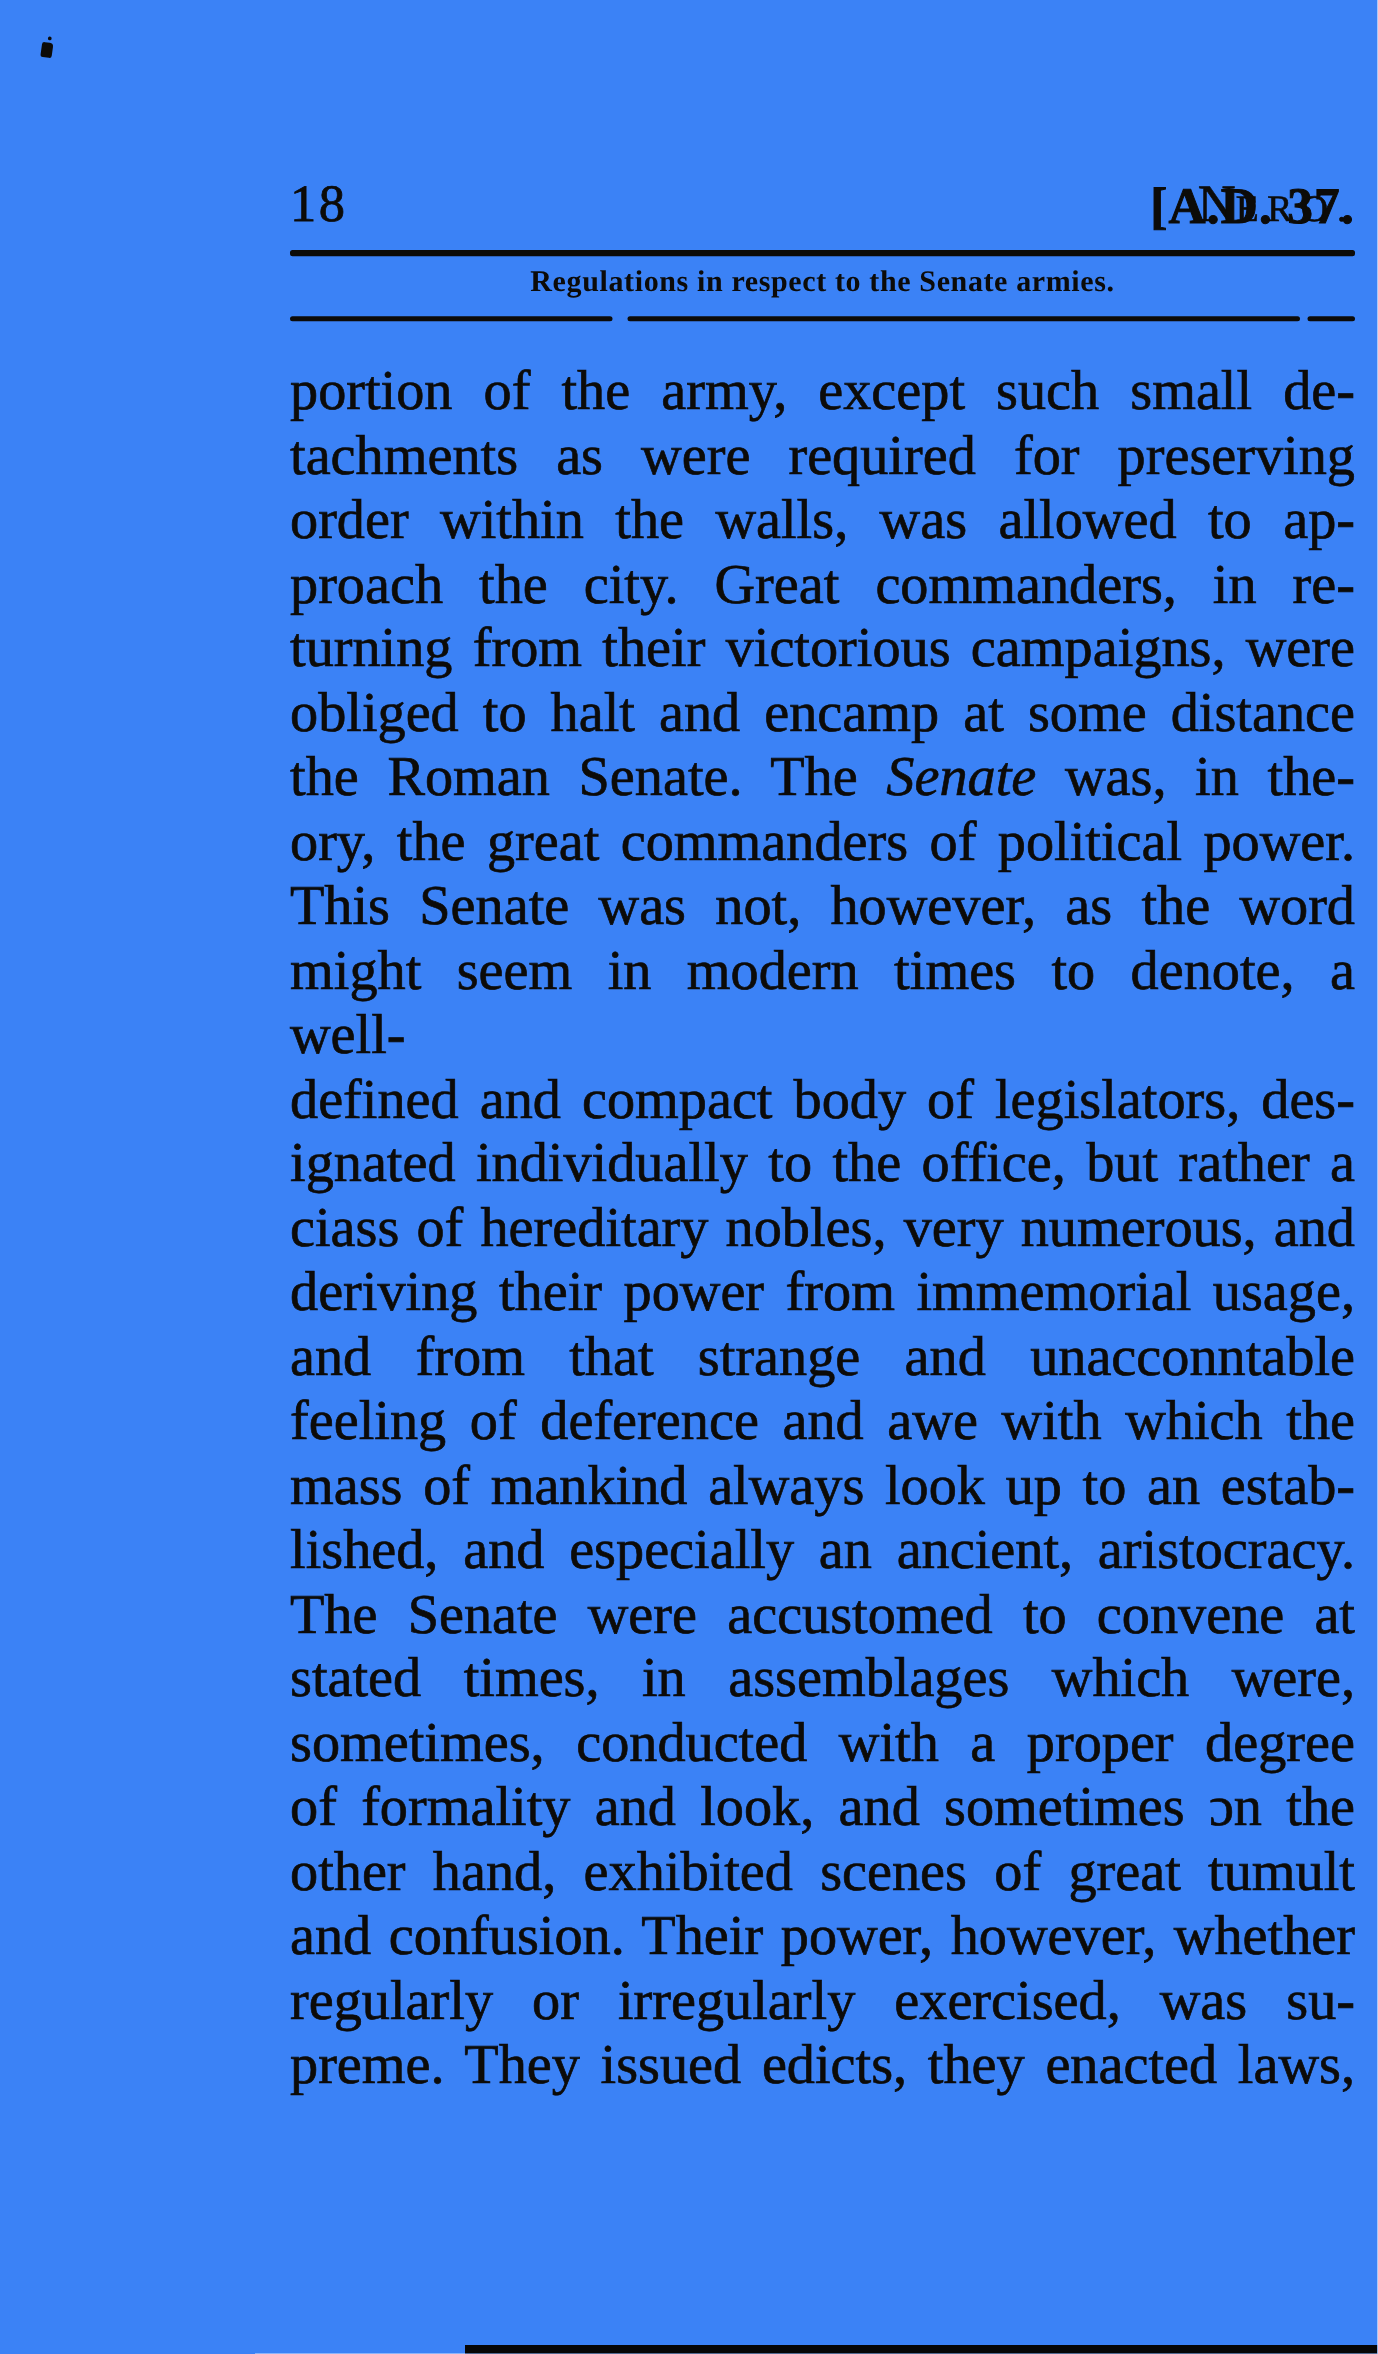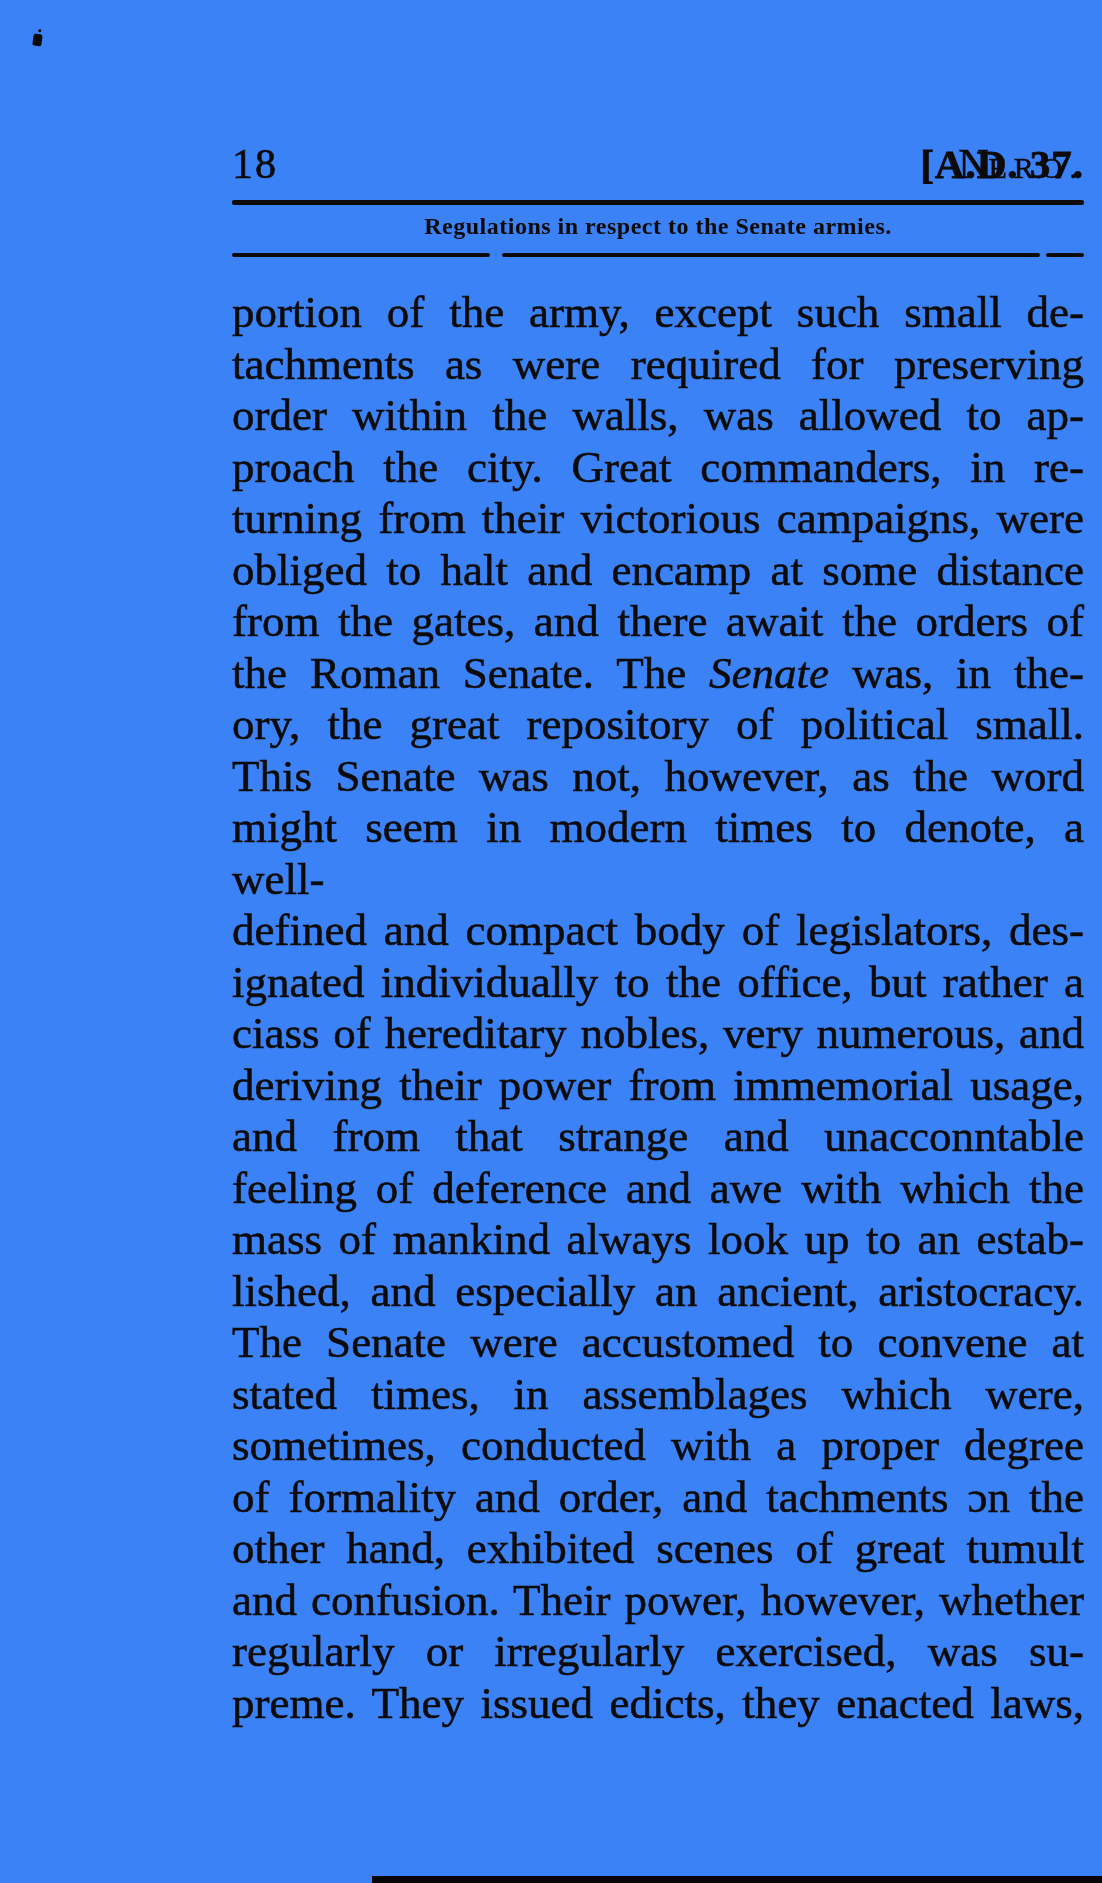--- a/index.html
+++ b/index.html
@@ -137,37 +137,36 @@
     <span class="seg s3"></span>
   </div>
 
   <main class="body">
       <div class="line"><span>portion of the army, except such small de-</span></div>
       <div class="line"><span>tachments as were required for preserving</span></div>
       <div class="line"><span>order within the walls, was allowed to ap-</span></div>
       <div class="line"><span>proach the city.  Great commanders, in re-</span></div>
       <div class="line"><span>turning from their victorious campaigns, were</span></div>
       <div class="line"><span>obliged to halt and encamp at some distance</span></div>
-      <div class="line"><span>from the gates, and there await the orders of</span></div>
       <div class="line"><span>the Roman Senate.  The </span><em>Senate</em><span> was, in the-</span></div>
-      <div class="line"><span>ory, the great repository of political small.</span></div>
+      <div class="line"><span>ory, the great commanders of political power.</span></div>
       <div class="line"><span>This Senate was not, however, as the word</span></div>
       <div class="line"><span>might seem in modern times to denote, a well-</span></div>
       <div class="line"><span>defined and compact body of legislators, des-</span></div>
       <div class="line"><span>ignated individually to the office, but rather a</span></div>
       <div class="line"><span>ciass of hereditary nobles, very numerous, and</span></div>
       <div class="line"><span>deriving their power from immemorial usage,</span></div>
       <div class="line"><span>and from that strange and unacconntable</span></div>
       <div class="line"><span>feeling of deference and awe with which the</span></div>
       <div class="line"><span>mass of mankind always look up to an estab-</span></div>
       <div class="line"><span>lished, and especially an ancient, aristocracy.</span></div>
       <div class="line"><span>The Senate were accustomed to convene at</span></div>
       <div class="line"><span>stated times, in assemblages which were,</span></div>
       <div class="line"><span>sometimes, conducted with a proper degree</span></div>
-      <div class="line"><span>of formality and order, and tachments ɔn the</span></div>
+      <div class="line"><span>of formality and look, and sometimes ɔn the</span></div>
       <div class="line"><span>other hand, exhibited scenes of great tumult</span></div>
       <div class="line"><span>and confusion.  Their power, however, whether</span></div>
       <div class="line"><span>regularly or irregularly exercised, was su-</span></div>
       <div class="line"><span>preme.  They issued edicts, they enacted laws,</span></div>
     </main>
 
   <div class="bottom-bar"></div>
 
 </div>
 

